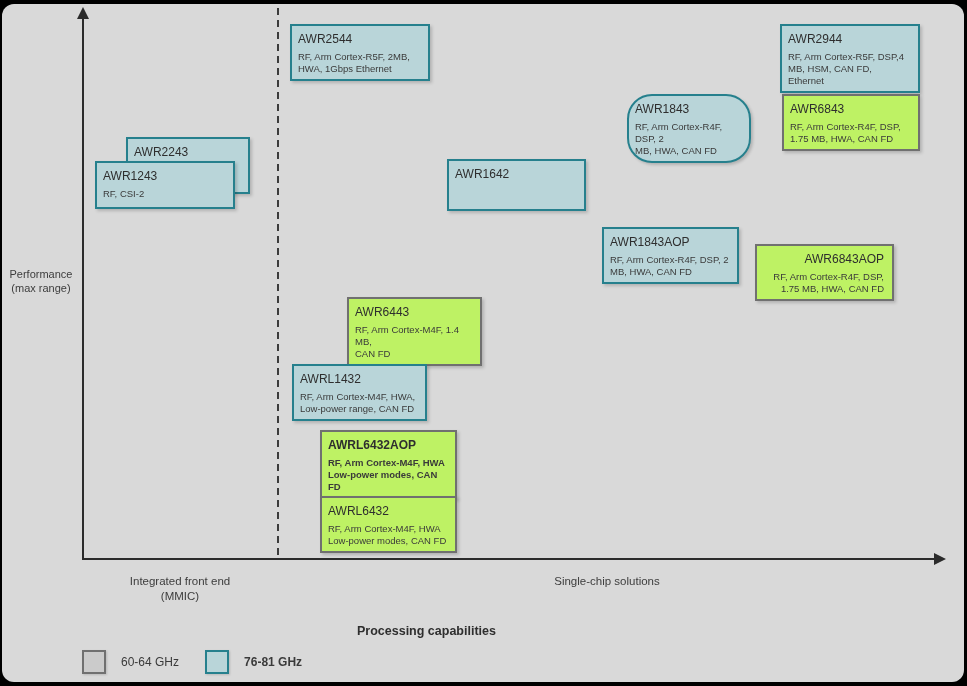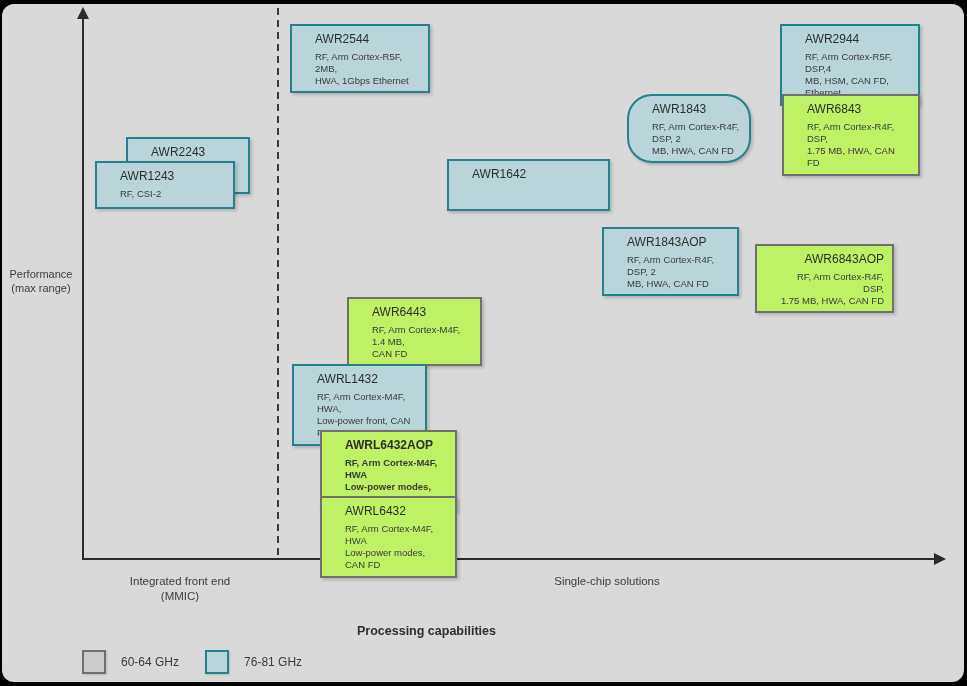--- a/index.html
+++ b/index.html
@@ -58,37 +58,37 @@
   .region-right { left: 505px; top: 570px; width: 200px; }
   .x-title {
     position: absolute; left: 355px; top: 620px; width: 300px;
     text-align: left; font-size: 12.5px; font-weight: bold; color: #2e2e2e;
   }
   
   .chip {
     position: absolute;
     border: 2px solid;
     box-sizing: border-box;
-    padding: 6px 8px 4px 23px;
+    padding: 6px 8px 4px 6px;
     box-shadow: 2px 2px 3px rgba(0,0,0,0.18);
   }
   .chip.teal { background: #b9d5d9; border-color: #26808d; }
   .chip.gray { background: #bef264; border-color: #707070; }
   .chip-title { font-size: 12px; color: #2e2e2e; margin-bottom: 5px; }
   .chip-desc {
     font-size: 9.5px; line-height: 1.28; color: #3a3a3a;
     white-space: pre-line;
   }
   
   .legend {
     position: absolute; left: 80px; top: 646px;
     display: flex; align-items: flex-start;
   }
   .legend-item { display: flex; align-items: center; }
-  .legend-item + .legend-item { margin-left: 26px; }
+  .legend-item + .legend-item { margin-left: 26px; font-weight: bold; }
   .swatch {
     width: 24px; height: 24px; box-sizing: border-box;
     border: 2px solid; margin-right: 15px;
     box-shadow: 1px 1px 2px rgba(0,0,0,0.15);
   }
   .swatch.teal { background: #b9d5d9; border-color: #26808d; }
   .swatch.gray { background: #cbcbcb; border-color: #707070; }
   .legend-label { font-size: 12px; color: #3a3a3a; }
 </style>
 </head>
@@ -138,42 +138,42 @@
       </div>
       <div class="chip gray" style="left: 780px; top: 90px; width: 138px; min-height: 50px;">
         <div class="chip-title">AWR6843</div>
         <div class="chip-desc">RF, Arm Cortex-R4F, DSP,
 1.75 MB, HWA, CAN FD</div>
       </div>
       <div class="chip teal" style="left: 93px; top: 157px; width: 140px; min-height: 48px;">
         <div class="chip-title">AWR1243</div>
         <div class="chip-desc">RF, CSI-2</div>
       </div>
-      <div class="chip teal" style="left: 445px; top: 155px; width: 163px; min-height: 52px;">
+      <div class="chip teal" style="left: 445px; top: 155px; width: 139px; min-height: 52px;">
         <div class="chip-title">AWR1642</div>
       </div>
       <div class="chip teal" style="left: 600px; top: 223px; width: 137px; min-height: 52px;">
         <div class="chip-title">AWR1843AOP</div>
         <div class="chip-desc">RF, Arm Cortex-R4F, DSP, 2
 MB, HWA, CAN FD</div>
       </div>
       <div class="chip gray" style="left: 753px; top: 240px; width: 139px; min-height: 50px; text-align: right;">
         <div class="chip-title">AWR6843AOP</div>
         <div class="chip-desc">RF, Arm Cortex-R4F, DSP,
 1.75 MB, HWA, CAN FD</div>
       </div>
       <div class="chip gray" style="left: 345px; top: 293px; width: 135px; min-height: 48px;">
         <div class="chip-title">AWR6443</div>
         <div class="chip-desc">RF, Arm Cortex-M4F, 1.4 MB,
 CAN FD</div>
       </div>
       <div class="chip teal" style="left: 290px; top: 360px; width: 135px; min-height: 52px;">
         <div class="chip-title">AWRL1432</div>
         <div class="chip-desc">RF, Arm Cortex-M4F, HWA,
-Low-power front, CAN FD</div>
+Low-power range, CAN FD</div>
       </div>
       <div class="chip gray" style="left: 318px; top: 426px; width: 137px; min-height: 52px; font-weight: bold;">
         <div class="chip-title">AWRL6432AOP</div>
         <div class="chip-desc">RF, Arm Cortex-M4F, HWA
 Low-power modes, CAN FD</div>
       </div>
       <div class="chip gray" style="left: 318px; top: 492px; width: 137px; min-height: 52px;">
         <div class="chip-title">AWRL6432</div>
         <div class="chip-desc">RF, Arm Cortex-M4F, HWA
 Low-power modes, CAN FD</div>

